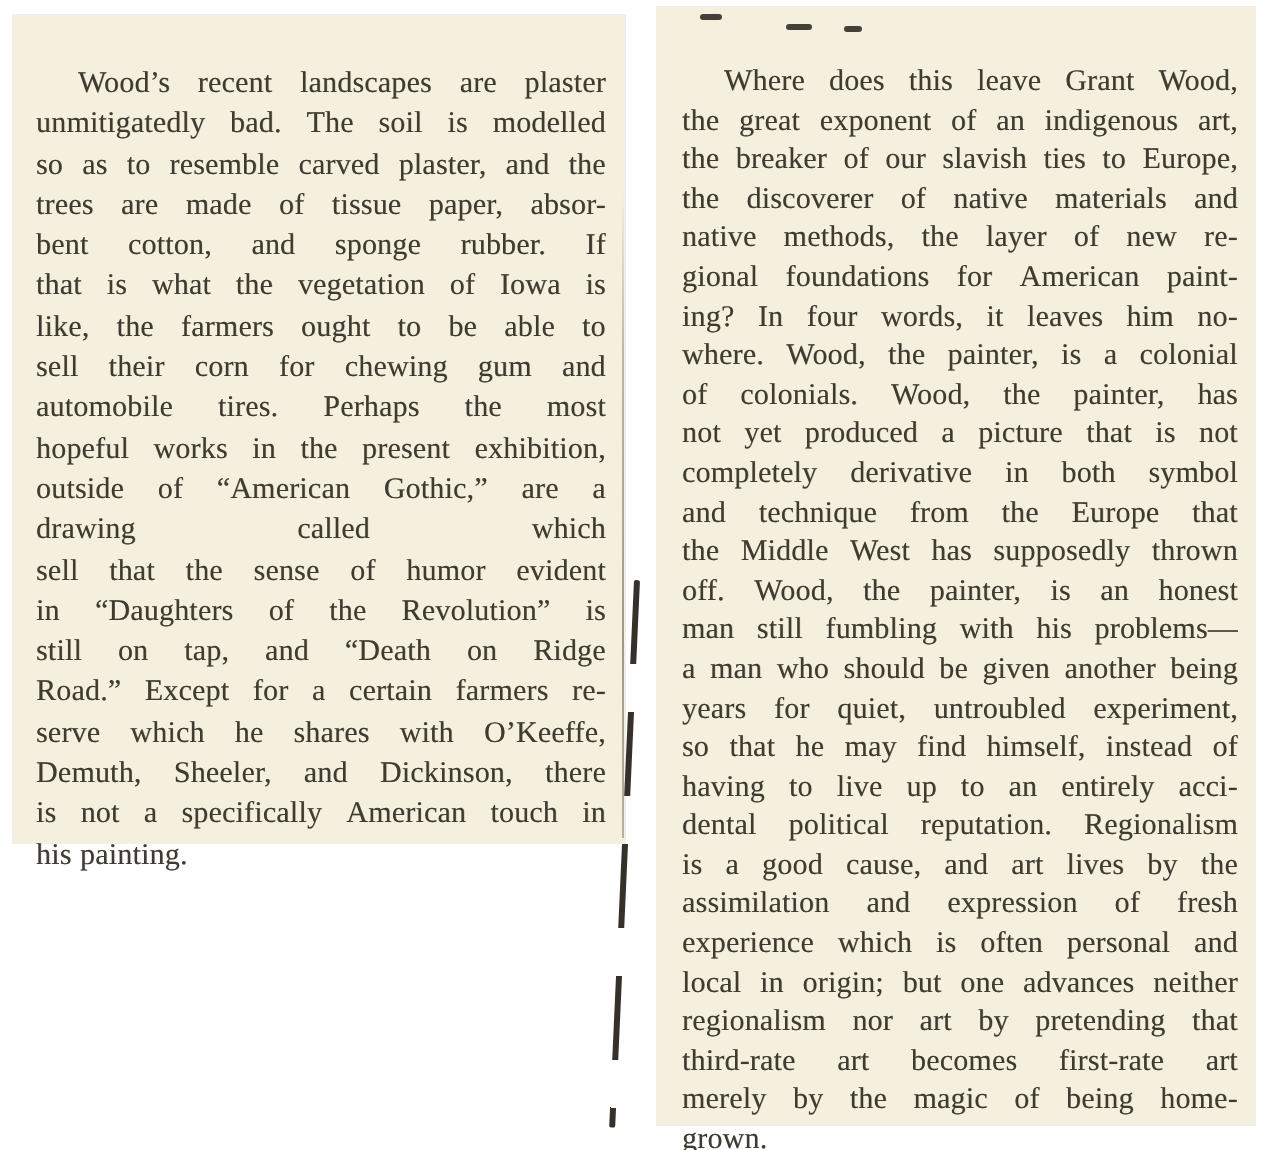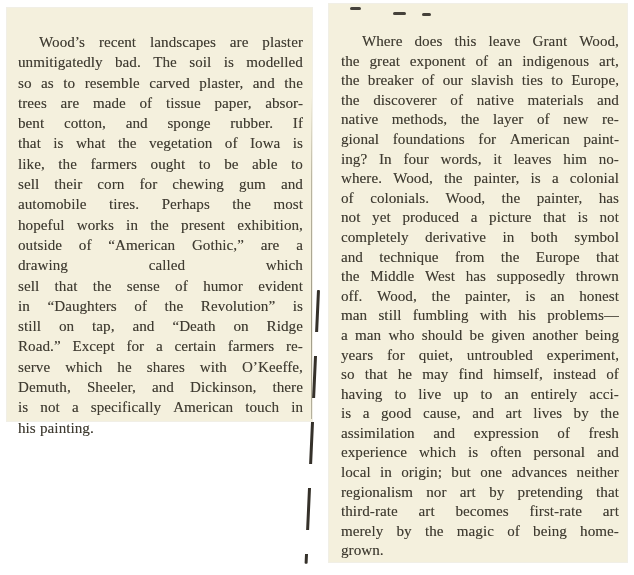--- a/index.html
+++ b/index.html
@@ -441,20 +441,26 @@
           <span>having</span>
           <span>to</span>
           <span>live</span>
           <span>up</span>
           <span>to</span>
           <span>an</span>
           <span>entirely</span>
           <span>acci-</span>
         </div>
         <div class="line">
+          <span>dental</span>
+          <span>political</span>
+          <span>reputation.</span>
+          <span>Regionalism</span>
+        </div>
+        <div class="line">
           <span>is</span>
           <span>a</span>
           <span>good</span>
           <span>cause,</span>
           <span>and</span>
           <span>art</span>
           <span>lives</span>
           <span>by</span>
           <span>the</span>
         </div>

